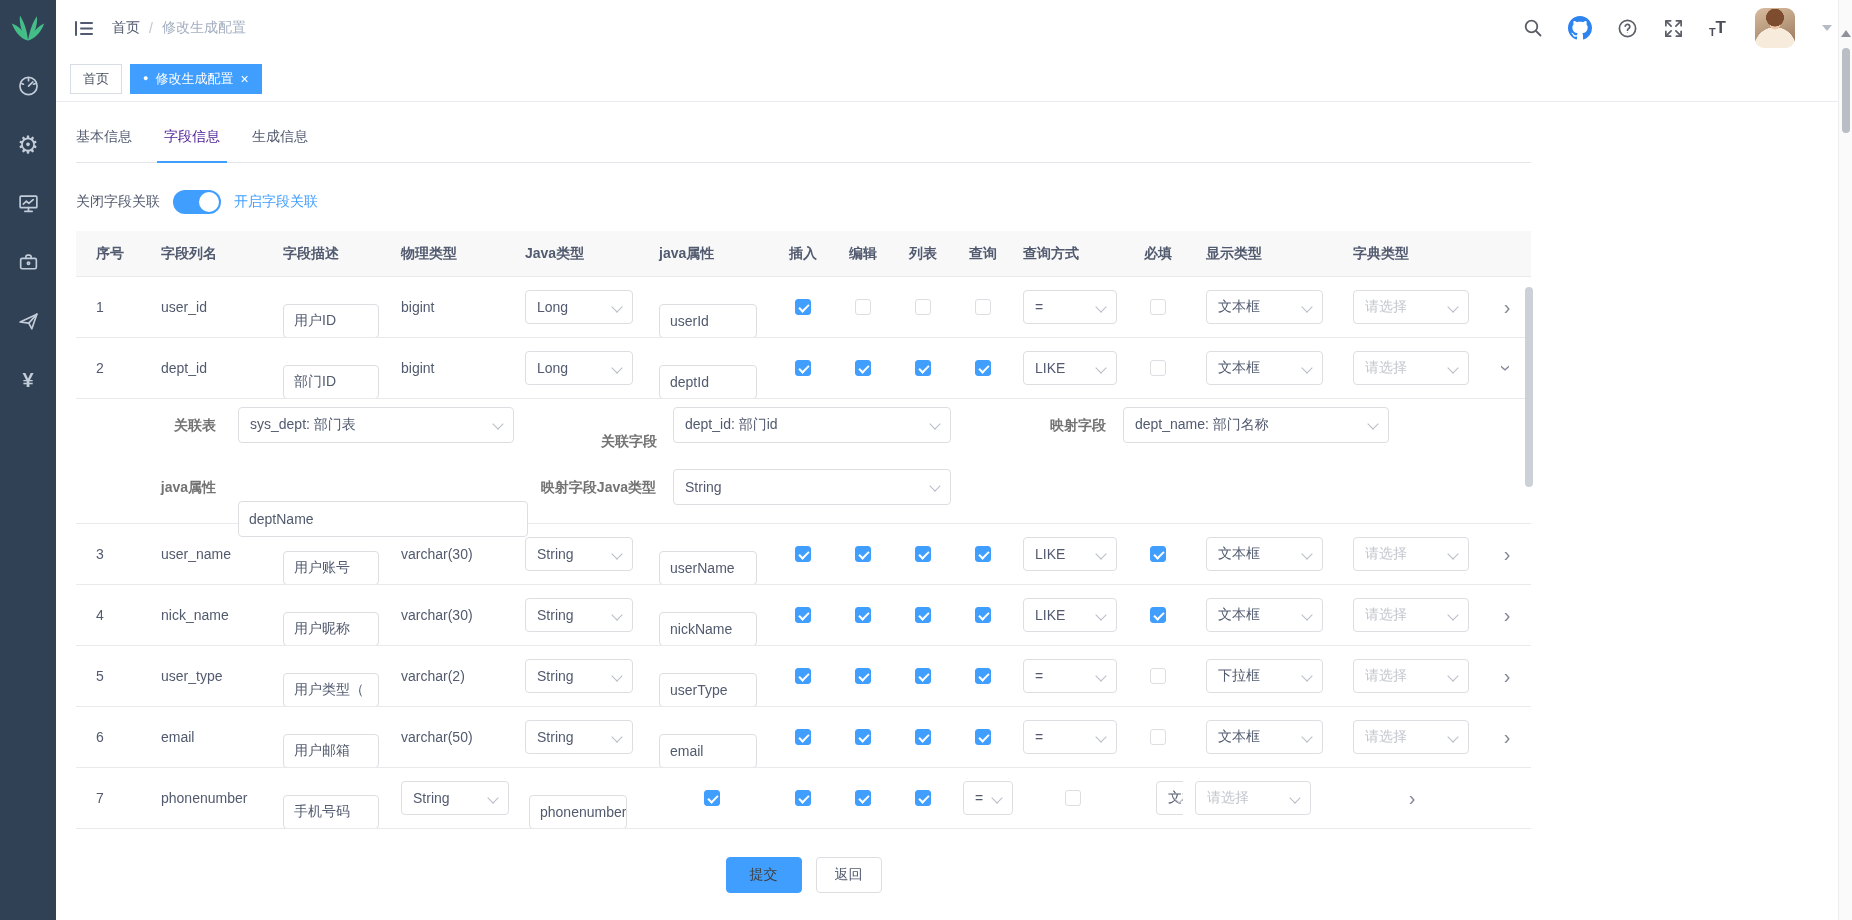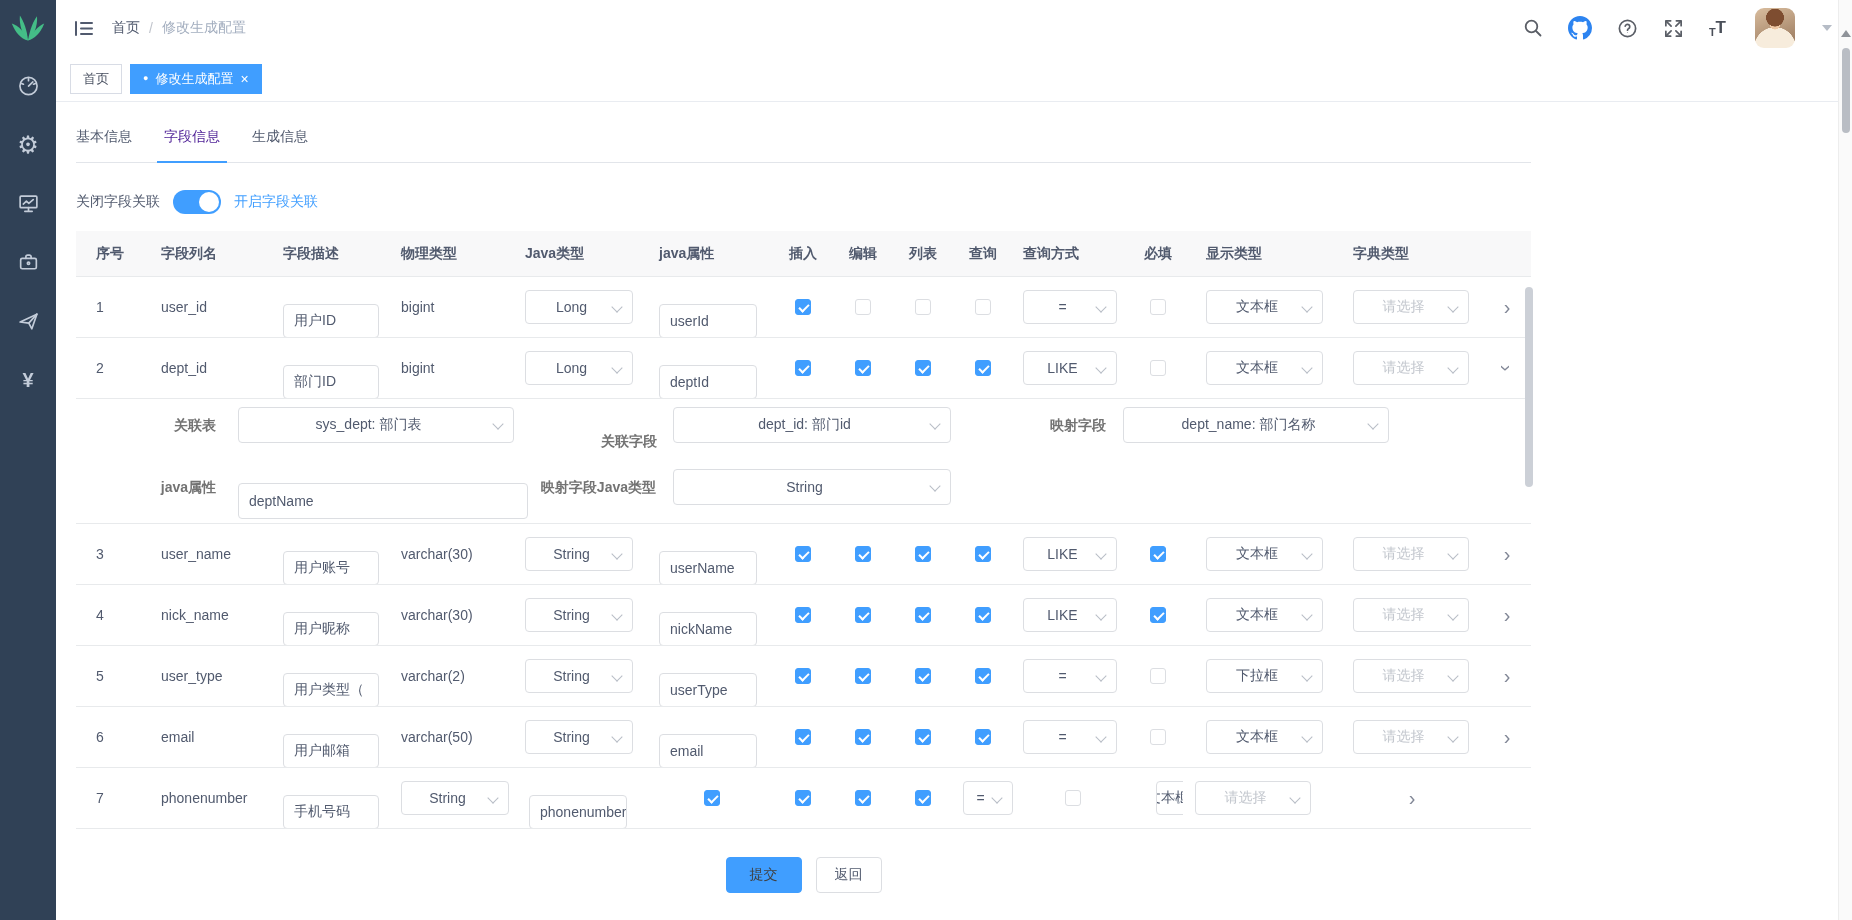--- a/index.html
+++ b/index.html
@@ -70,21 +70,21 @@
   .col-2 { padding-left:2px; }
   .col-3 { padding-left:4px; }
   .col-4 { padding-left:4px; }
   .col-5 { padding-left:8px; }
   .col-6,.col-7,.col-8,.col-9,.col-11,.col-14 { justify-content:center; padding-left:0; }
   .col-10 { padding-left:10px; }
   .col-12 { padding-left:23px; }
   .col-13 { padding-left:12px;font-family:Liberation Mono, monospace; }
 
   .inp { height:34px; border:1px solid #dcdee2; border-radius:4px; background:#fff; display:flex; align-items:center; padding:0 10px; white-space:nowrap; overflow:hidden; color:#515a6e; cursor:text;margin-top:28px; }
-  .sel { height:34px; border:1px solid #dcdee2; border-radius:4px; background:#fff; display:flex; align-items:center; padding:0 26px 0 11px; position:relative; white-space:nowrap; overflow:hidden; color:#515a6e; cursor:pointer;justify-content:center; }
+  .sel { height:34px; border:1px solid #dcdee2; border-radius:4px; background:#fff; display:flex; align-items:center; padding:0 26px 0 11px; position:relative; white-space:nowrap; overflow:hidden; color:#515a6e; cursor:pointer; }
   .sel.ph { color:#c3c7ce; }
   .chev { position:absolute; right:11px; top:12px; width:8px; height:8px; border-left:1.5px solid #b8bdc6; border-bottom:1.5px solid #b8bdc6; transform:rotate(-45deg); }
 
   .cb { width:16px; height:16px; border:1px solid #dcdee2; border-radius:3px; background:#fff; position:relative; cursor:pointer; flex-shrink:0; }
   .cb.checked { background:#409eff; border-color:#409eff; }
   .cb.checked::after { content:""; position:absolute; left:3px; top:3.5px; width:8px; height:4px; border-left:2px solid #fff; border-bottom:2px solid #fff; transform:rotate(-45deg); }
 
   .expand { font-size:20px; color:#808695; cursor:pointer; line-height:1; display:inline-block; }
   .expand.down { transform:rotate(90deg); }
 
@@ -416,21 +416,21 @@
                   </span>
             </span>
             <span class="d-label" style="left:880px;width:150px;top:8px">映射字段</span>
             <span class="d-ctl" style="left:1047px;width:266px;top:8px">
               <span class="sel">
                     <span>dept_name: 部门名称</span>
                     <span class="chev"></span>
                   </span>
             </span>
             <span class="d-label" style="left:0;width:140px;top:70px">java属性</span>
-            <span class="d-ctl" style="left:162px;width:290px;top:56px">
+            <span class="d-ctl" style="left:162px;width:290px;top:74px">
               <span class="inp">deptName</span>
             </span>
             <span class="d-label" style="left:380px;width:200px;top:70px">映射字段Java类型</span>
             <span class="d-ctl" style="left:597px;width:278px;top:70px">
               <span class="sel">
                     <span>String</span>
                     <span class="chev"></span>
                   </span>
             </span>
           </div>

